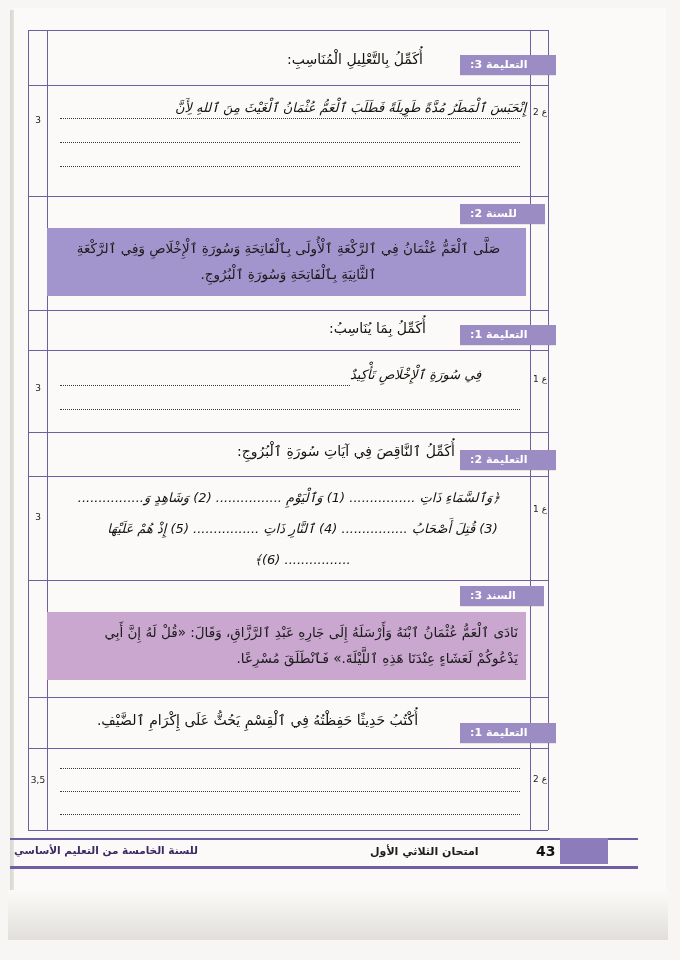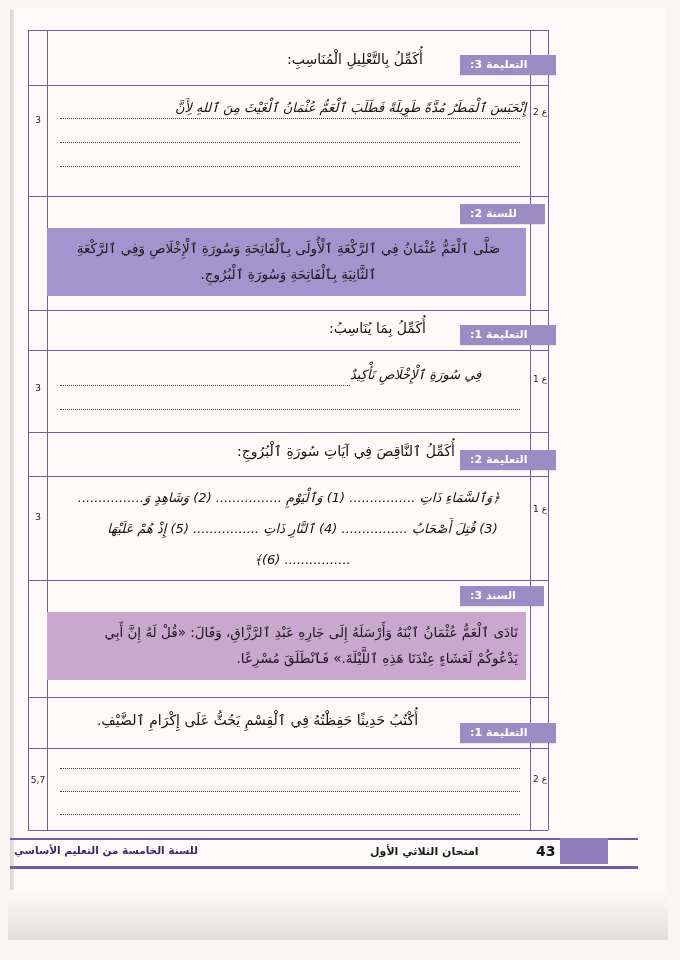--- a/index.html
+++ b/index.html
@@ -194,21 +194,21 @@
 
   <div class="purple-tab" style="left:460px;top:723px;">التعليمة 1:</div>
   <div class="q-text" style="left:60px;top:712px;width:395px;text-align:center;">أُكْتُبُ حَدِيثًا حَفِظْتُهُ فِي ٱلْقِسْمِ يَحُثُّ عَلَى إِكْرَامِ ٱلضَّيْفِ.</div>
 
   <div class="h-line" style="left:28px;top:748px;width:520px;"></div>
 
   <div class="ans-line" style="left:60px;top:768px;width:460px;"></div>
   <div class="ans-line" style="left:60px;top:791px;width:460px;"></div>
   <div class="ans-line" style="left:60px;top:814px;width:460px;"></div>
 
-  <div class="mark" style="left:28px;top:775px;width:20px;">5,7</div>
+  <div class="mark" style="left:28px;top:775px;width:20px;">3,5</div>
   <div class="sidelabel" style="left:531px;top:775px;width:16px;">ع 2</div>
 
   <div class="footer-rule" style="left:10px;top:838px;width:628px;"></div>
   <div class="footer-left" style="left:14px;top:844px;">للسنة الخامسة من التعليم الأساسي</div>
   <div class="footer-center" style="left:370px;top:845px;">امتحان الثلاثي الأول</div>
   <div class="footer-page" style="left:536px;top:843px;">43</div>
   <div class="footer-bar" style="left:560px;top:838px;width:48px;height:26px;"></div>
   <div class="footer-rule" style="left:10px;top:866px;width:628px;background:#6f5fa0;height:3px;"></div>
 
   <div class="shadow-bottom"></div>

